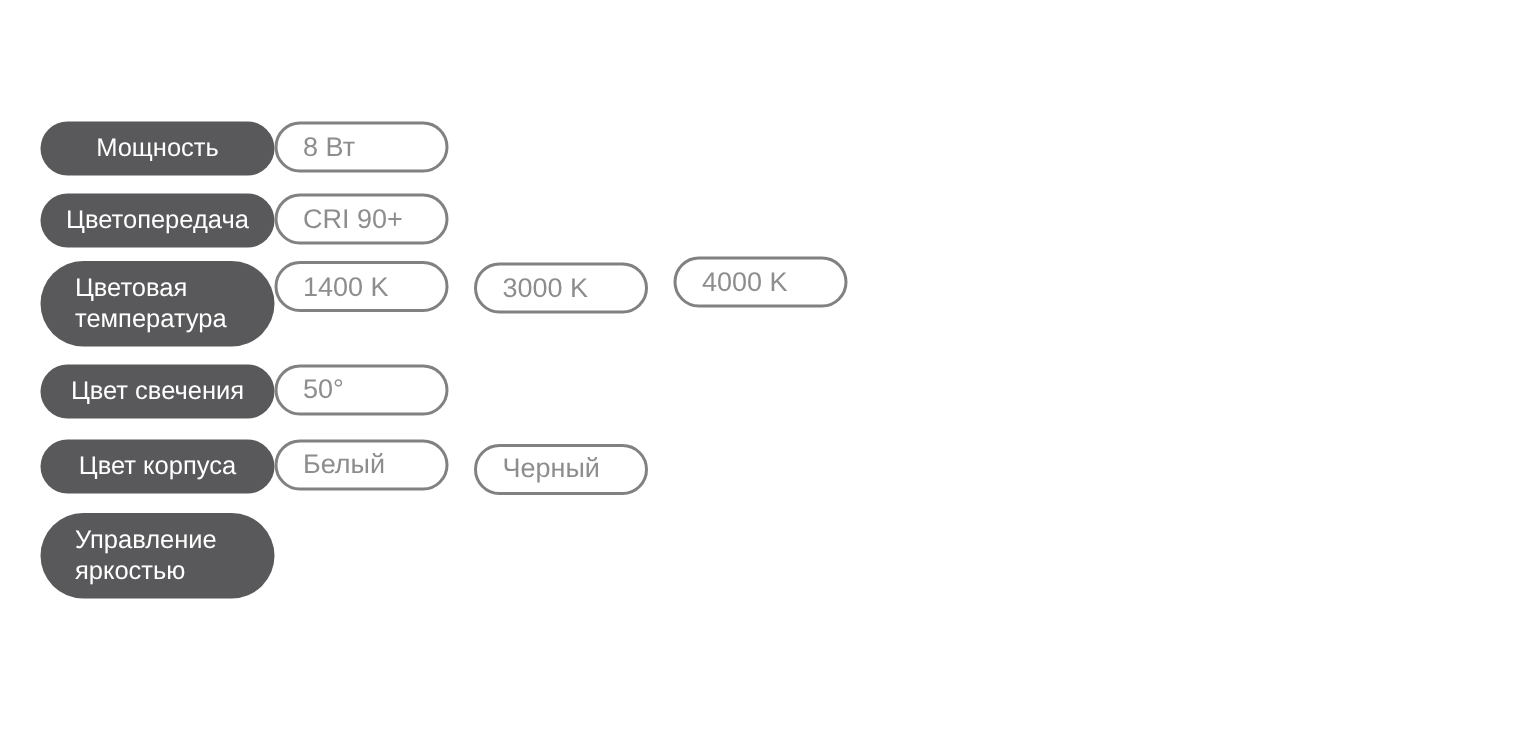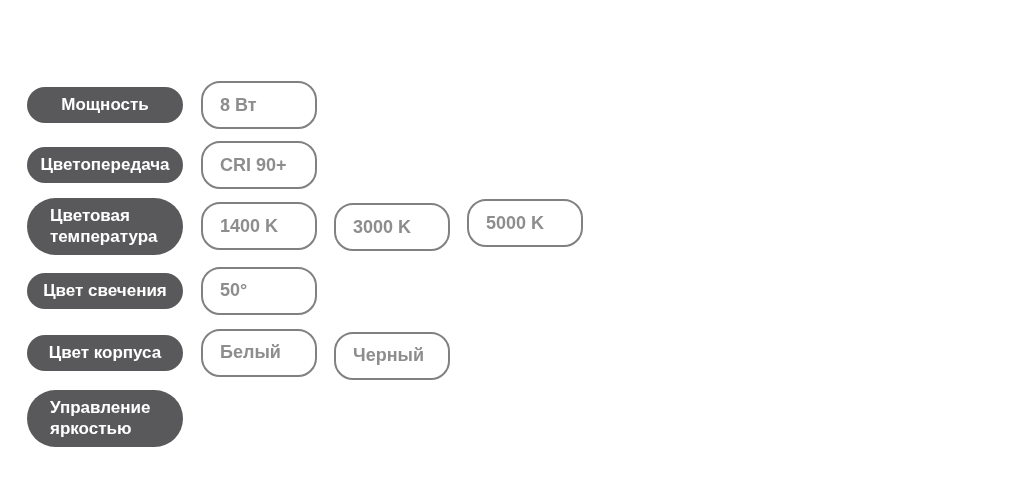--- a/index.html
+++ b/index.html
@@ -16,23 +16,21 @@
     font-family: "Liberation Sans", "DejaVu Sans", sans-serif;
     overflow: hidden;
   }
   .spec-table {
     position: absolute;
     left: 27px;
     top: 81px;
   }
   .spec-row {
     display: flex;
-    align-items: center;
-    column-gap: 18px;
-    font-weight: bold;
+    align-items: flex-start;
   }
   .spec-row.r1 { margin-bottom: 12px; }
   .spec-row.r2 { margin-bottom: 9px; }
   .spec-row.r3 { margin-bottom: 12px; }
   .spec-row.r4 { margin-bottom: 14px; }
   .spec-row.r5 { margin-bottom: 13px; }
   .label-pill {
     width: 156px;
     min-height: 36px;
     background: var(--label-bg);
@@ -53,21 +51,21 @@
     padding-left: 23px;
     min-height: 50px;
   }
   .values {
     display: flex;
     align-items: center;
     column-gap: 17px;
   }
   .value-chip {
     width: 116px;
-    height: 48px;
+    height: 34px;
     border: 2px solid var(--value-border);
     border-radius: 19px;
     background: var(--bg);
     color: var(--value-text);
     display: flex;
     align-items: center;
     padding-left: 17px;
     font-size: 18px;
     white-space: nowrap;
     cursor: pointer;
@@ -96,21 +94,21 @@
     <div class="values">
       <div class="value-chip">CRI 90+</div>
     </div>
   </div>
 
   <div class="spec-row r3">
     <div class="label-pill two-line">Цветовая температура</div>
     <div class="values">
       <div class="value-chip">1400 K</div>
       <div class="value-chip">3000 K</div>
-      <div class="value-chip">5000 K</div>
+      <div class="value-chip">4000 K</div>
     </div>
   </div>
 
   <div class="spec-row r4">
     <div class="label-pill">Цвет свечения</div>
     <div class="values">
       <div class="value-chip">50°</div>
     </div>
   </div>
 

